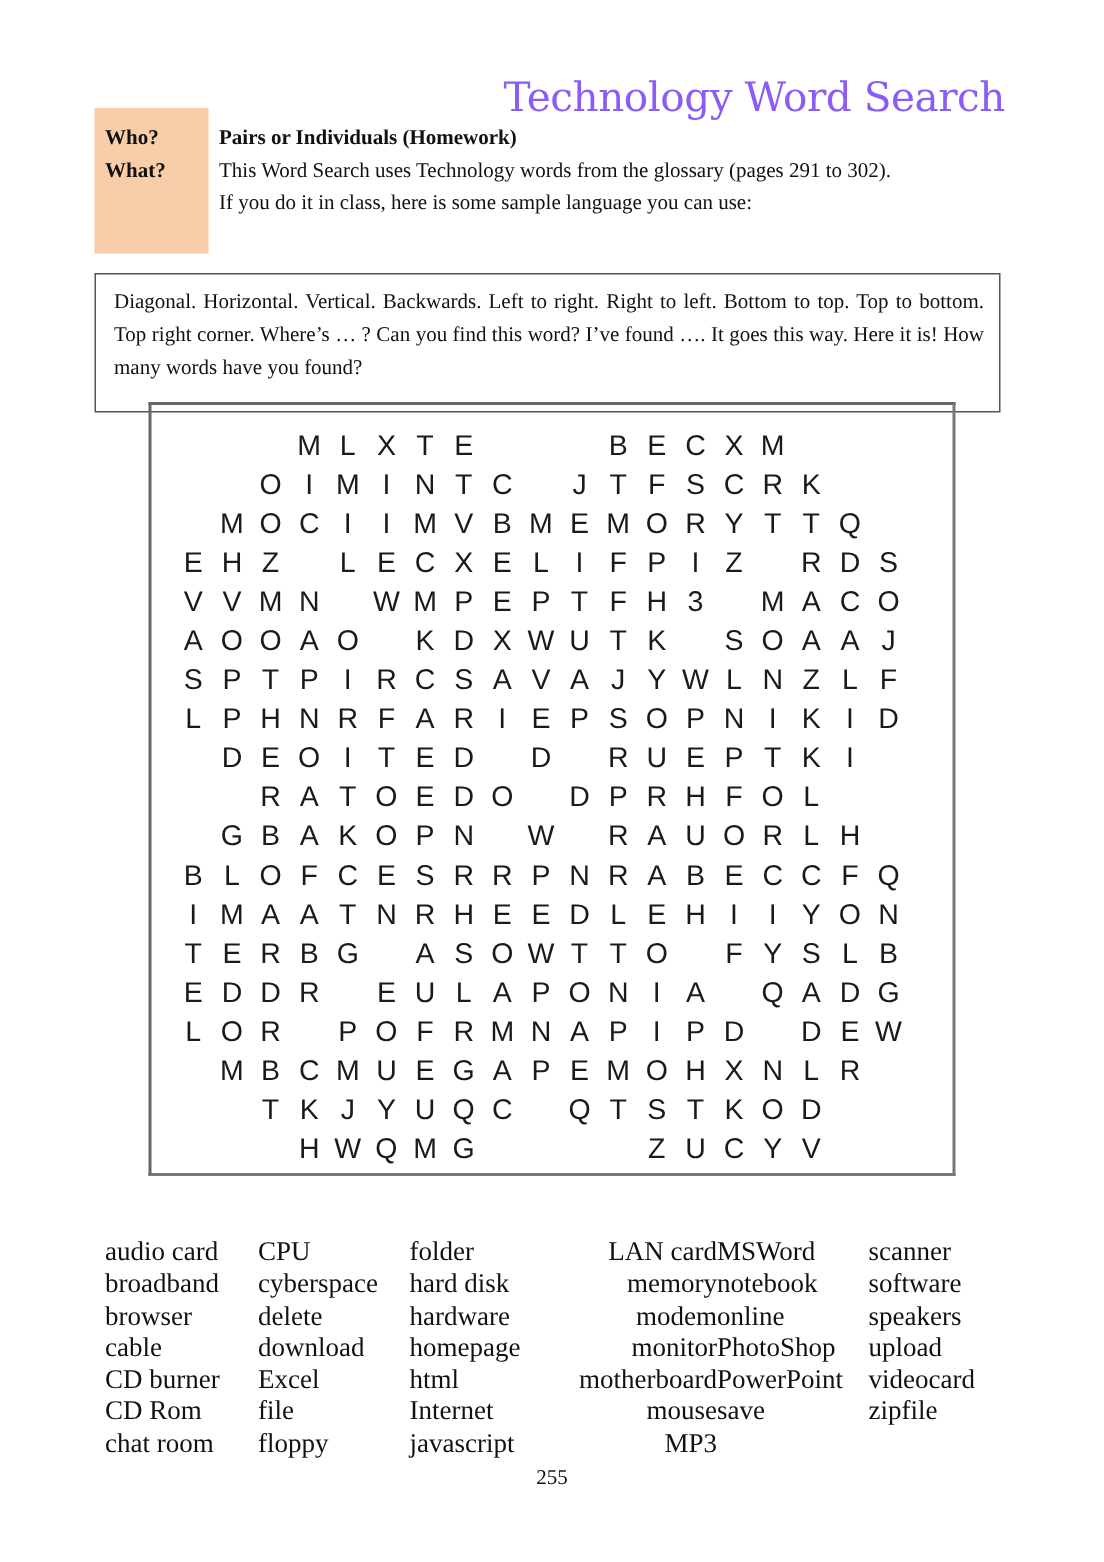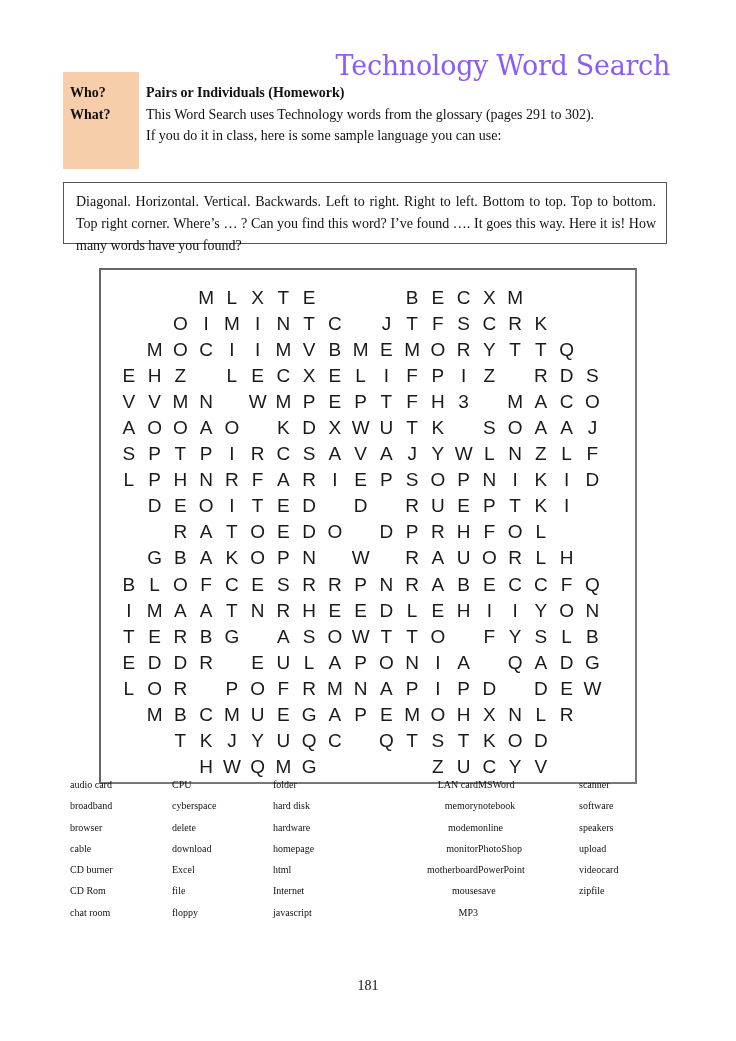--- a/index.html
+++ b/index.html
@@ -7,30 +7,30 @@
          font-family: "Liberation Serif", "DejaVu Serif", serif; color: #111; }
   .title { position: absolute; right: 66px; top: 50px; font-size: 27px;
            font-family: "DejaVu Serif", "Liberation Serif", serif; font-weight: normal;
            letter-spacing: -0.3px; color: #8b5cf6; }
   .peach { position: absolute; left: 63px; top: 72px; width: 76px; height: 97px;
            background: #f8ceaa; }
   .info { position: absolute; left: 70px; top: 82px; font-size: 14px; line-height: 21.5px; }
   .info-row { display: flex; }
   .info-label { width: 76px; font-weight: bold; }
   .info-text b { font-weight: normal; }
-  .phrases { position: absolute; left: 63px; top: 182px; width: 604px; height: 62px;
+  .phrases { position: absolute; left: 63px; top: 182px; width: 604px; height: 93px;
              box-sizing: border-box; border: 1.5px solid #555; padding: 8px 10px 0 12px;
              font-size: 14px; line-height: 22px; text-align: justify; }
   .grid-box { position: absolute; left: 99px; top: 268px; width: 538px; height: 516px;
               box-sizing: border-box; border: 2px solid #666; border-right-color:#777; border-bottom-color:#777; }
   .grid { position: absolute; left: 116px; top: 287px; }
   .grid-row { display: flex; height: 26.05px; }
   .cell { width: 25.75px; text-align: center; font-family: "Liberation Sans", "DejaVu Sans", sans-serif;
           font-size: 19px; line-height: 22px; color: #1a1a1a; }
-  .words { position: absolute; left: 70px; top: 774px; display: flex; font-size: 10px; line-height: 21.3px; }
+  .words { position: absolute; left: 70px; top: 824px; display: flex; font-size: 18px; line-height: 21.3px; }
   .word-col { display: flex; flex-direction: column; }
   .word-col:nth-child(1) { width: 102px; }
   .word-col:nth-child(2) { width: 101px; }
   .word-col:nth-child(3) { width: 102px; }
   .word-col:nth-child(4) { width: 103px; text-align: right; }
   .word-col:nth-child(5) { width: 101px; }
   .page-num { position: absolute; left: 0; width: 736px; top: 978px; text-align: center; font-size: 14px; }
 </style>
 </head>
 <body>
@@ -507,13 +507,13 @@
     <div class="word-col">
       <span>scanner</span>
       <span>software</span>
       <span>speakers</span>
       <span>upload</span>
       <span>videocard</span>
       <span>zipfile</span>
     </div>
   </div>
 
-<div class="page-num">181</div>
+<div class="page-num">255</div>
 
 </body></html>

